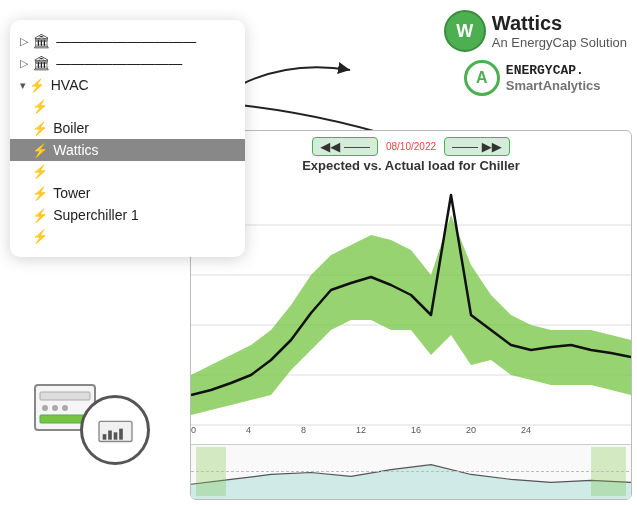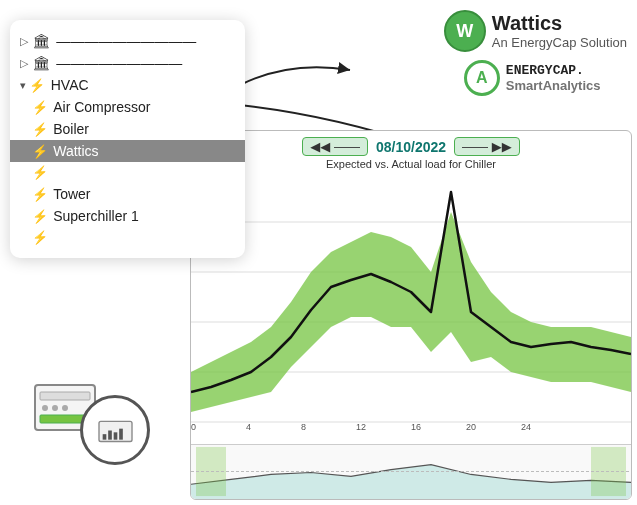--- a/index.html
+++ b/index.html
@@ -159,29 +159,30 @@
       color: #333;
       border-radius: 4px;
       padding: 1px 7px;
       cursor: pointer;
       font-size: 13px;
       display: flex;
       align-items: center;
       gap: 2px;
     }
     .date-bar .date-val {
-      font-size: 14px;
-      font-weight: bold;
-      color: #0f766e;
+      font-size: 10px;
+      font-weight: normal;
+      color: #ef4444;
     }
     .chart-subtitle {
       text-align: center;
-      font-size: 11px;
+      font-size: 13px;
       color: #333;
       margin-bottom: 2px;
+      font-weight: bold;
     }
 
     
     .chart-svg-wrap {
       width: 100%;
       height: 260px;
       position: relative;
     }
     .chart-svg-wrap svg {
       width: 100%;
@@ -307,21 +308,20 @@
   </div>
 
   <div class="tree-row">
     <span class="expand-icon">▾</span>
     <span class="bolt">⚡</span>
     <span>HVAC</span>
   </div>
 
   <div class="tree-row tree-indent-1">
     <span class="bolt">⚡</span>
-    <span>Air Compressor</span>
   </div>
 
   <div class="tree-row tree-indent-1">
     <span class="bolt">⚡</span>
     <span>Boiler</span>
   </div>
 
   <div class="tree-row tree-indent-1 selected">
     <span class="bolt">⚡</span>
     <span>Wattics</span>

